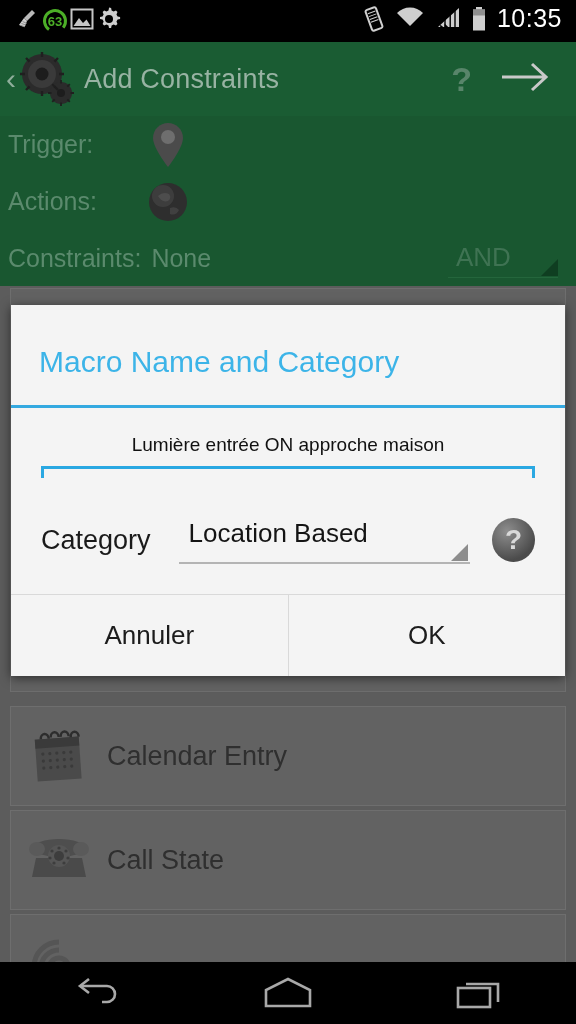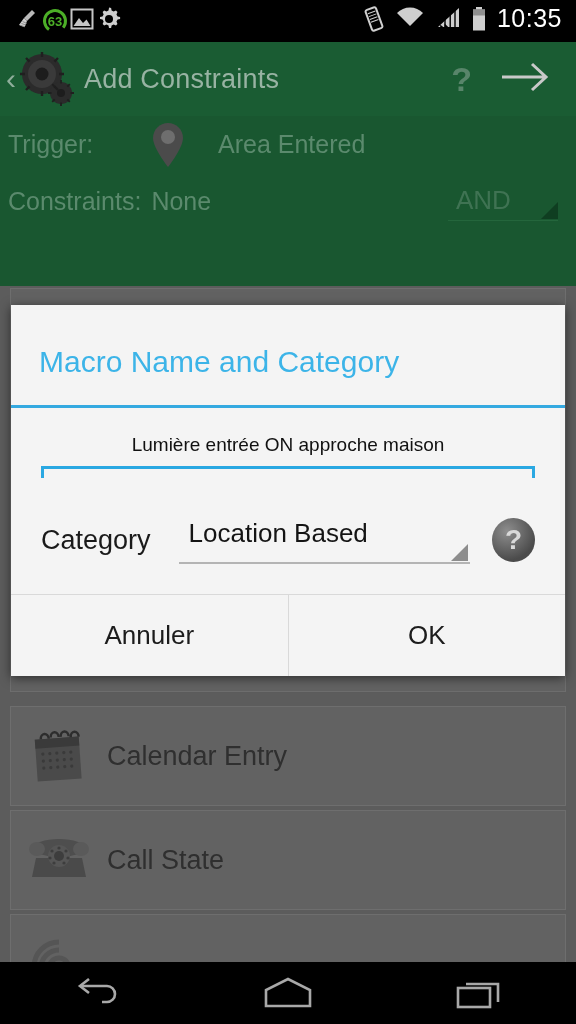--- a/index.html
+++ b/index.html
@@ -234,23 +234,34 @@
 <div id="summary-panel">
 
   <div class="sum-row" id="trigger-row">
     <span class="sum-label">Trigger:</span>
     <span class="sum-icon">
       <svg width="34" height="48" viewBox="0 0 34 48">
         <path d="M17 2 C8.7 2 2 8.7 2 17 C2 27 17 46 17 46 C17 46 32 27 32 17 C32 8.7 25.3 2 17 2 Z" fill="#4b4b4b"></path>
         <circle cx="17" cy="16" r="7" fill="#6e6e6e"></circle>
       </svg>
     </span>
-    <span class="sum-value">Area Entered</span>
-  </div>
-
+  </div>
+
+  <div class="sum-row" id="actions-row">
+    <span class="sum-label">Actions:</span>
+    <span class="sum-icon">
+      <svg width="44" height="44" viewBox="0 0 44 44">
+        <circle cx="22" cy="22" r="19" fill="#2e2e2e"></circle>
+        <circle cx="17" cy="16" r="11" fill="#4a4a4a" opacity=".55"></circle>
+        <path d="M12 16 q5 -5 11 -2 q3 4 -1 7 q-6 2 -10 -5 Z" fill="#5d5d5d" opacity=".5"></path>
+        <path d="M24 28 q6 -2 9 2 q-3 6 -9 4 Z" fill="#5d5d5d" opacity=".4"></path>
+      </svg>
+    </span>
+    <span class="sum-value"></span>
+  </div>
 
   <div class="sum-row" id="constraints-row">
     <span class="sum-label">Constraints:</span>
     <span class="sum-value">None</span>
     <span id="and-spinner">
       <span id="and-label">AND</span>
       <span id="and-underline"></span>
       <span id="and-caret"></span>
     </span>
   </div>

